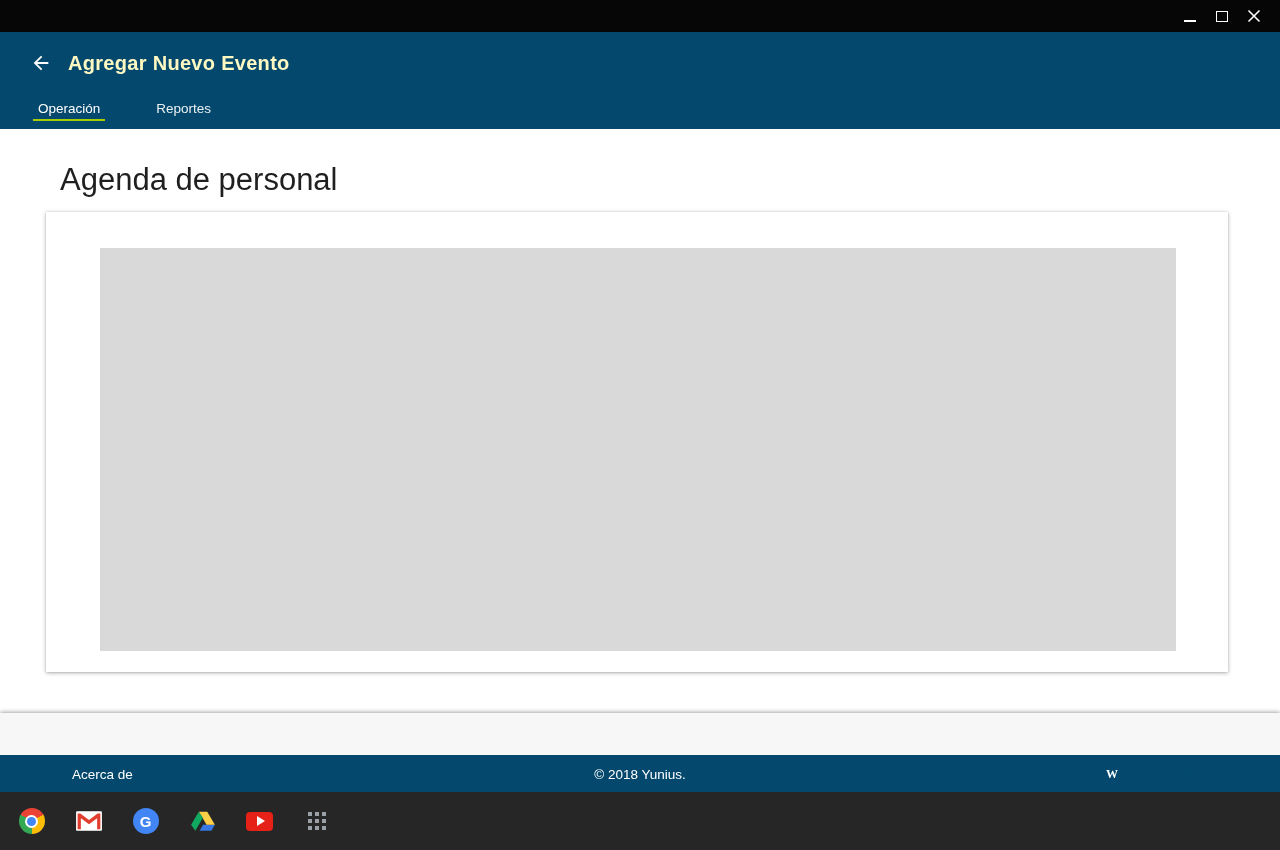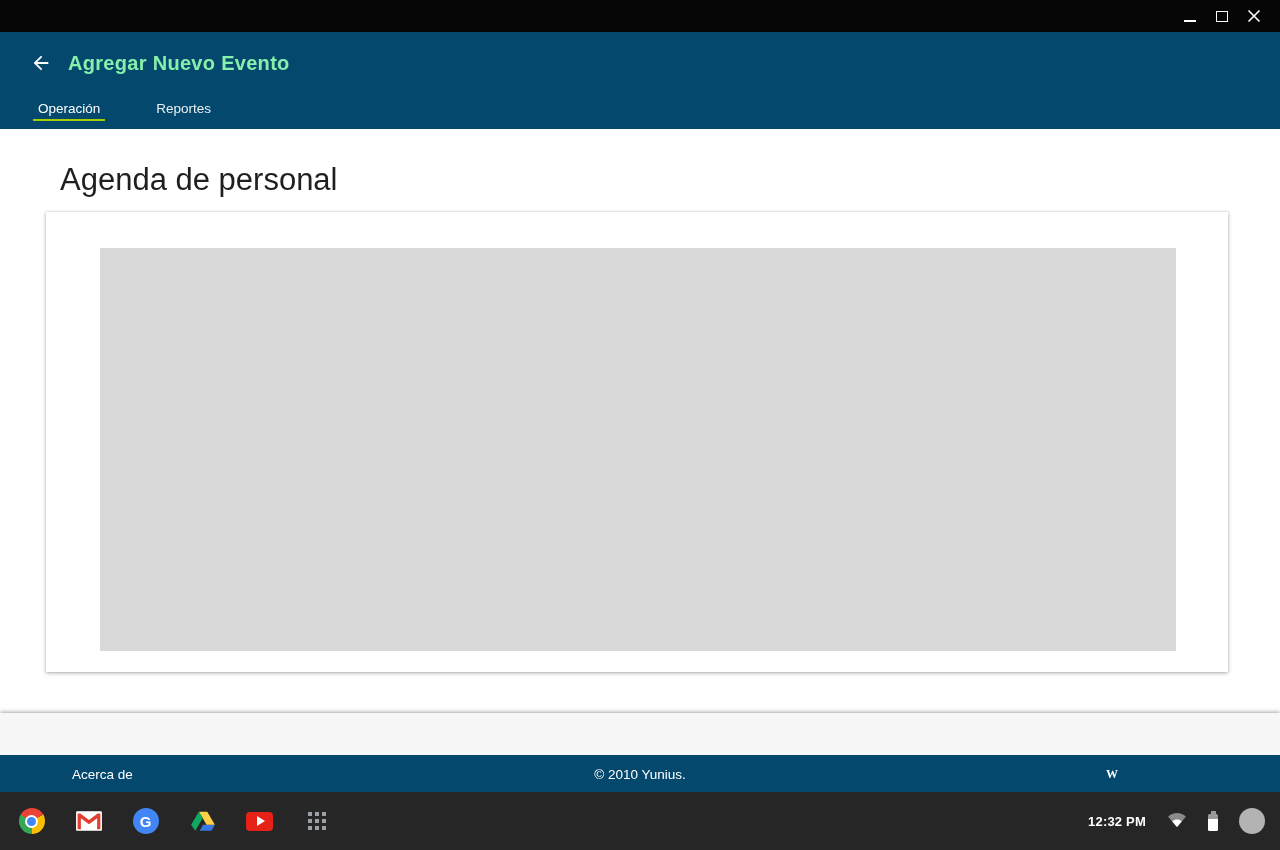--- a/index.html
+++ b/index.html
@@ -13,21 +13,21 @@
   .wc { width:32px; height:32px; background:transparent; border:none; display:flex;
         align-items:center; justify-content:center; cursor:pointer; }
   .min-glyph { display:block; width:12px; height:2px; background:#fff; margin-top:9px; }
   .max-glyph { display:block; width:12px; height:11px; border:1.5px solid #fff; }
 
   
   .appbar { position:absolute; top:32px; left:0; right:0; height:97px; background:#04496d; }
   .appbar-top { display:flex; align-items:center; gap:15px; padding:19px 0 0 29px; }
   .back-btn { width:24px; height:24px; display:flex; align-items:center; justify-content:center;
               background:transparent; border:none; cursor:pointer; }
-  .app-title { font-size:20px; font-weight:700; color:#86efac; letter-spacing:.3px; }
+  .app-title { font-size:20px; font-weight:700; color:#fef9c3; letter-spacing:.3px; }
   .tabs { position:absolute; left:33px; top:60px; display:flex; gap:46px; }
   .tab { display:flex; align-items:center; gap:9px; padding:0 5px; height:20px;
          color:rgba(255,255,255,.92); font-size:13.5px; position:relative; cursor:pointer;flex-direction:column; }
   .tab.active { color:#ffffff; }
   .tab.active::after { content:""; position:absolute; left:0; right:0; bottom:-9px; height:2px;
                        background:#a6cc02; }
 
   
   .page { position:absolute; top:129px; left:0; right:0; bottom:58px; background:#ffffff; }
   .section-heading { margin:33px 0 0 60px; font-size:31px; font-weight:400; color:#1f1f1f; }
@@ -129,21 +129,21 @@
 
   <div class="page">
     <h2 class="section-heading">Agenda de personal</h2>
     <div class="card">
       <div class="placeholder"></div>
     </div>
 
     <div class="prefooter"></div>
     <div class="footerbar">
       <span class="about">Acerca de</span>
-      <span class="copyright">© 2010 Yunius.</span>
+      <span class="copyright">© 2018 Yunius.</span>
       <div class="social">
         <button class="soc wp-circle">
           <span>W</span>
         </button>
         <button class="soc tw-circle">
           <svg width="13" height="13" viewBox="0 0 24 24">
             <path fill="#04496d" d="M22.46 6c-.77.35-1.6.58-2.46.69.88-.53 1.56-1.37 1.88-2.38-.83.5-1.75.85-2.72 1.05C18.37 4.5 17.26 4 16 4c-2.35 0-4.27 1.92-4.27 4.29 0 .34.04.67.11.98C8.28 9.09 5.11 7.38 3 4.79c-.37.63-.58 1.37-.58 2.15 0 1.49.75 2.81 1.91 3.56-.71 0-1.37-.2-1.95-.5v.03c0 2.08 1.48 3.82 3.44 4.21a4.22 4.22 0 0 1-1.93.07 4.28 4.28 0 0 0 4 2.98 8.52 8.52 0 0 1-5.33 1.84c-.34 0-.68-.02-1.02-.06C3.44 20.29 5.7 21 8.12 21 16 21 20.33 14.46 20.33 8.79c0-.19 0-.37-.01-.56.84-.6 1.56-1.36 2.14-2.23z"></path>
           </svg>
         </button>
         <button class="soc fb-circle">
@@ -188,29 +188,15 @@
             <span></span>
             <span></span>
             <span></span>
             <span></span>
             <span></span>
             <span></span>
             <span></span>
         </span>
       </button>
     </div>
-    <div class="shelf-status">
-      <span class="clock">12:32 PM</span>
-      <button class="wifi-btn">
-        <svg width="20" height="16" viewBox="0 0 24 19">
-          <path fill="#8a8a8a" d="M12 18 L1.3 5.5 C4.2 2.7 7.9 1.2 12 1.2 s7.8 1.5 10.7 4.3 Z"></path>
-          <path fill="#ffffff" d="M12 18 L6.3 11.2 C7.9 9.8 9.8 9 12 9 s4.1 .8 5.7 2.2 Z"></path>
-        </svg>
-      </button>
-      <span class="battery">
-        <span class="battery-cap"></span>
-        <span class="battery-body"></span>
-      </span>
-      <button class="avatar"></button>
-    </div>
   </div>
 
 </div>
 
 </body></html>

